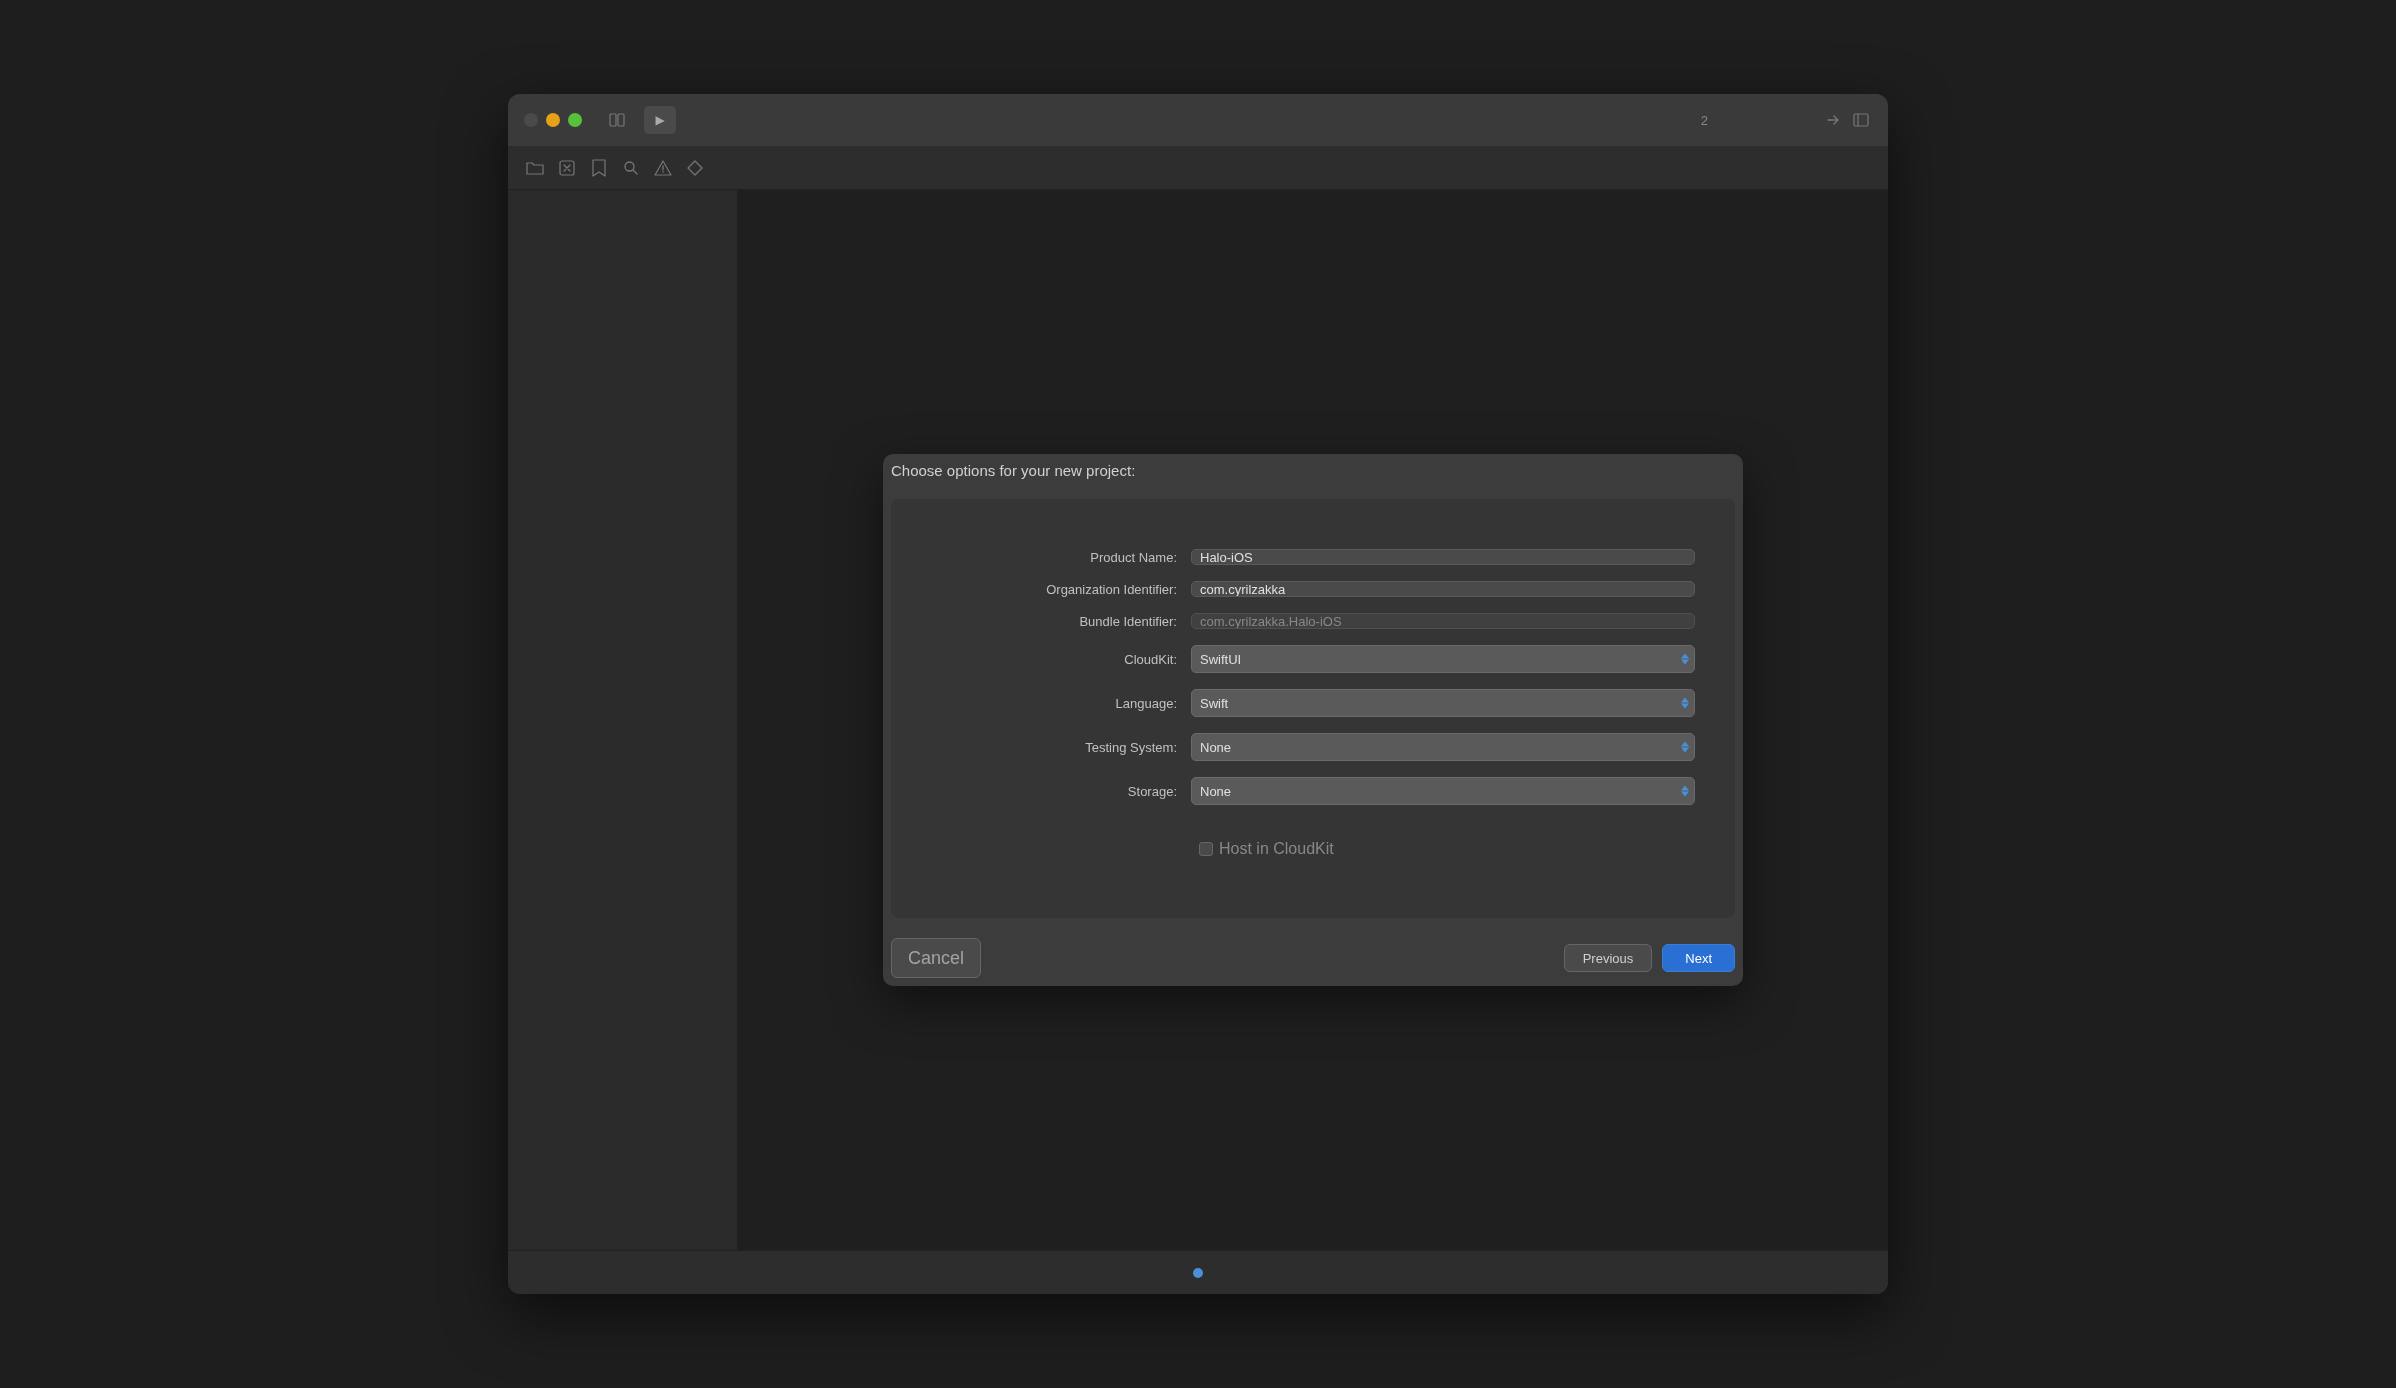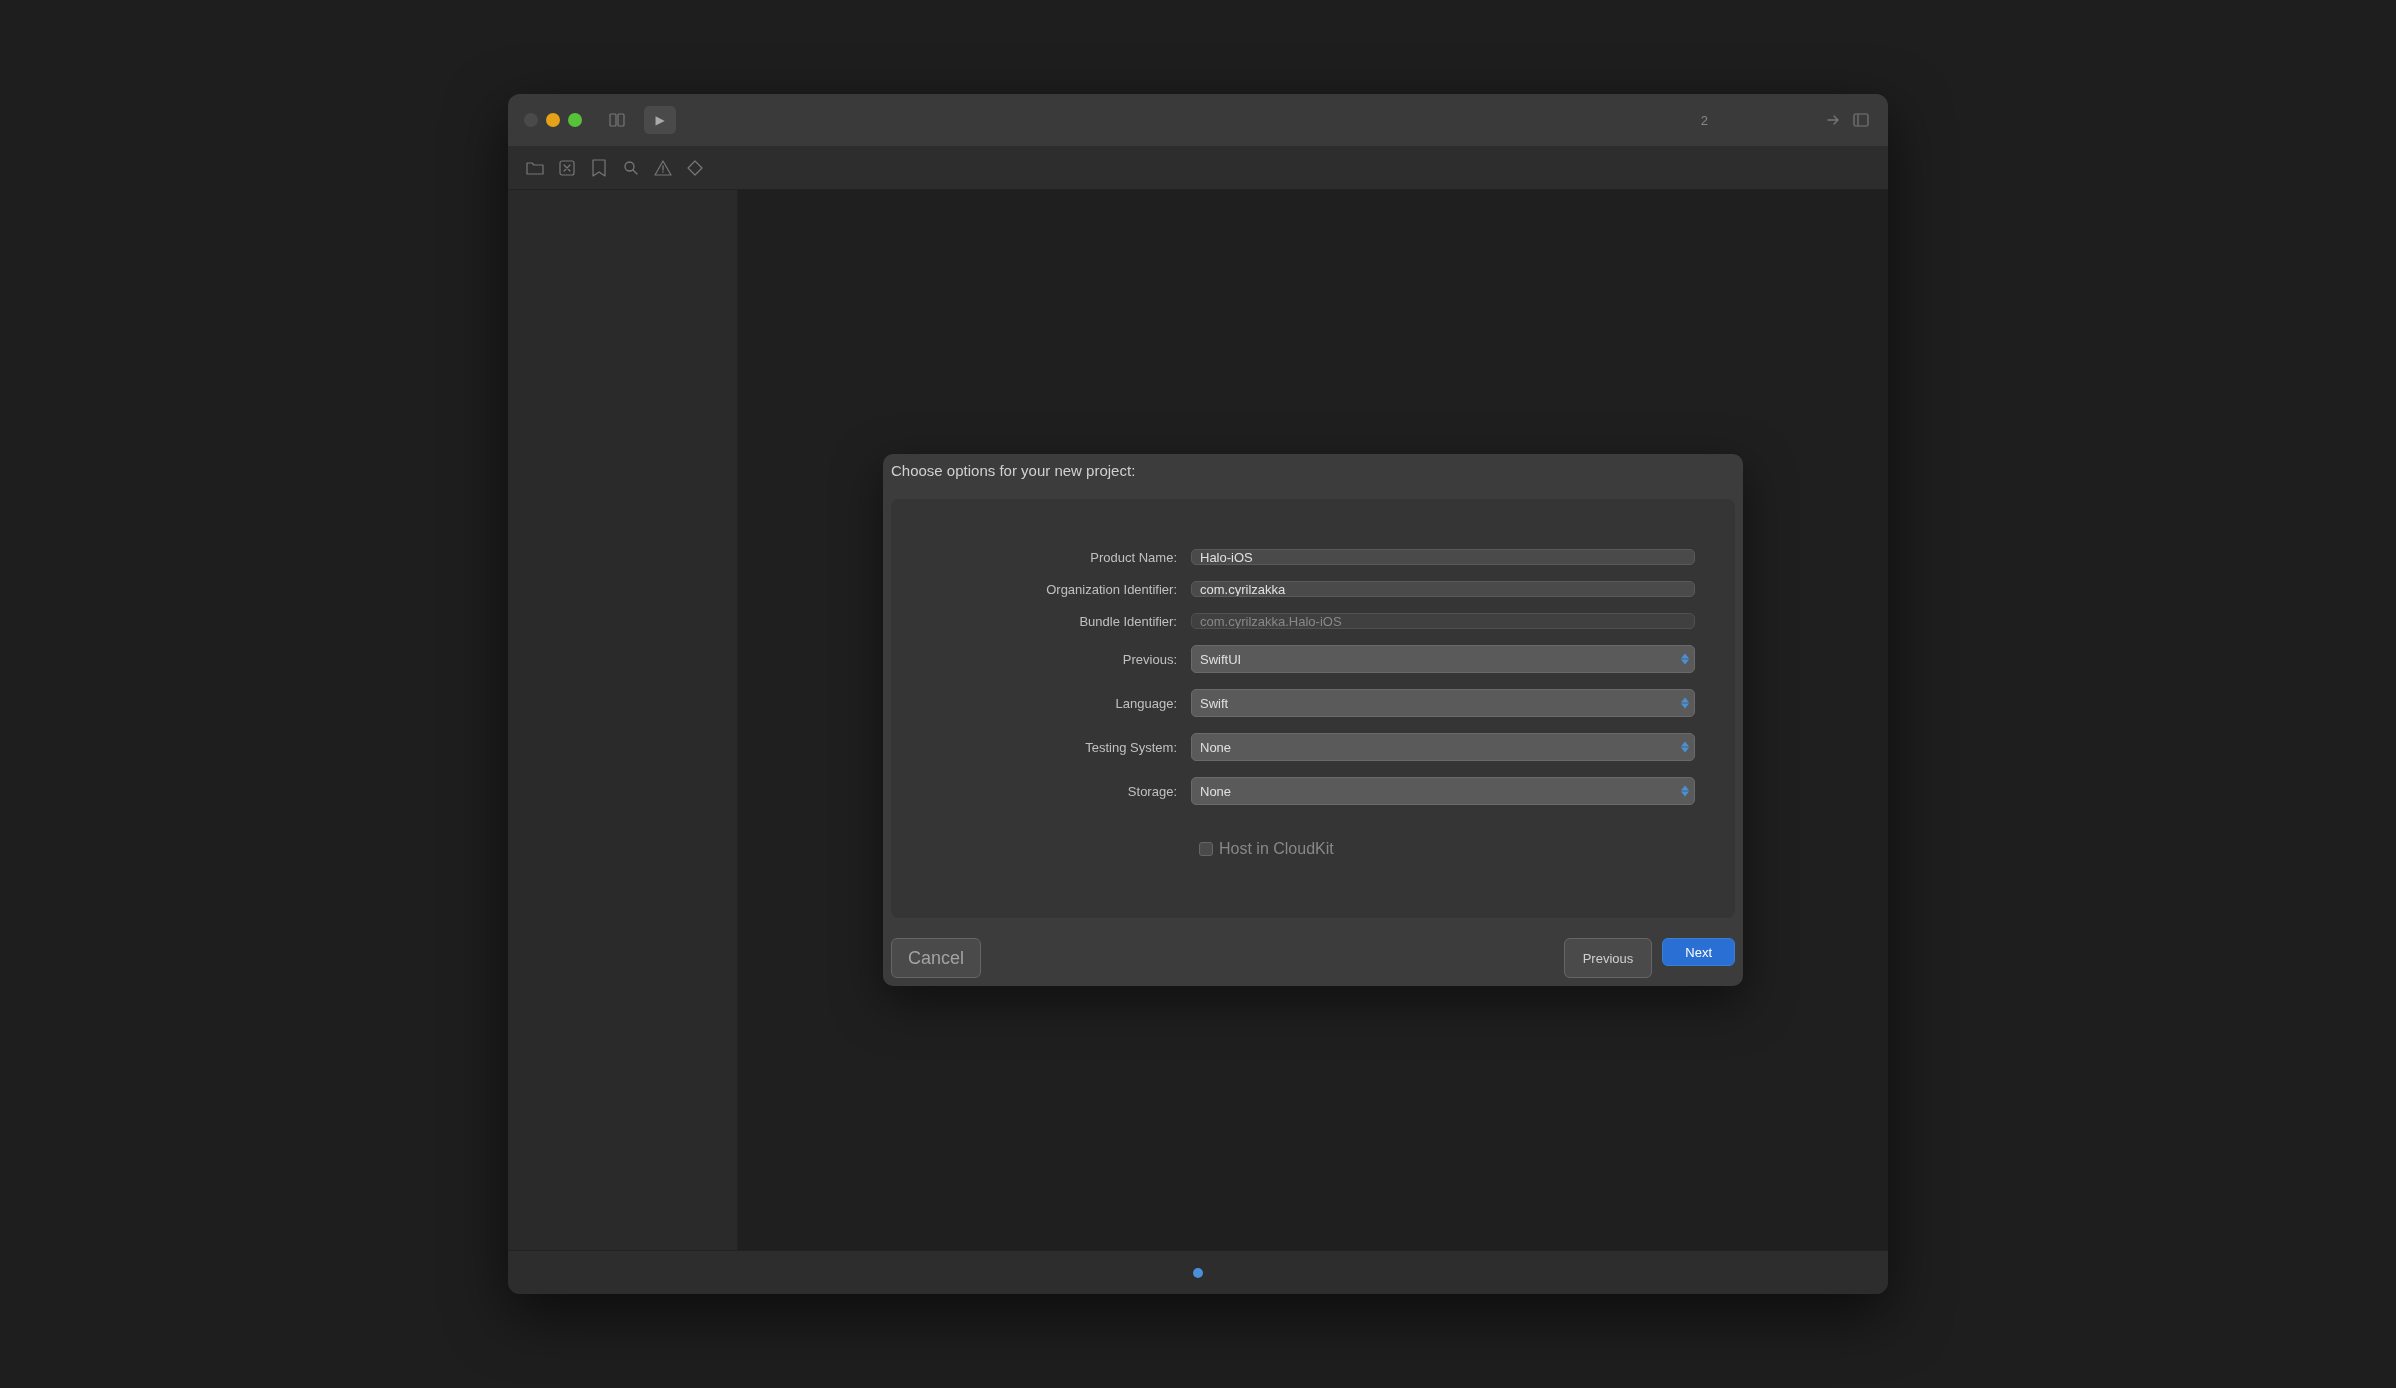--- a/index.html
+++ b/index.html
@@ -287,21 +287,21 @@
       cursor: pointer;
       outline: none;
     }
 
     .footer-right {
       display: flex;
       gap: 10px;
     }
 
     .btn-previous {
-      height: 40px;
+      height: 28px;
       padding: 0 18px;
       background: #4a4a4a;
       border: 1px solid #666;
       border-radius: 6px;
       color: #d0d0d0;
       font-size: 13px;
       cursor: pointer;
       outline: none;
     }
 
@@ -435,21 +435,21 @@
             <div class="form-label">Organization Identifier:</div>
             <input type="text" class="form-input" value="com.cyrilzakka" style="">
           </div>
 
           <div class="form-row">
             <div class="form-label">Bundle Identifier:</div>
             <input type="text" class="form-input readonly" value="com.cyrilzakka.Halo-iOS" readonly="" style="">
           </div>
 
           <div class="form-row">
-            <div class="form-label">Previous:</div>
+            <div class="form-label">CloudKit:</div>
             <div class="select-wrapper">
               <select>
                 <option>SwiftUI</option>
                 <option>Storyboard</option>
               </select>
               <div class="select-arrows">
                 <div class="select-arrow up"></div>
                 <div class="select-arrow down"></div>
               </div>
             </div>

